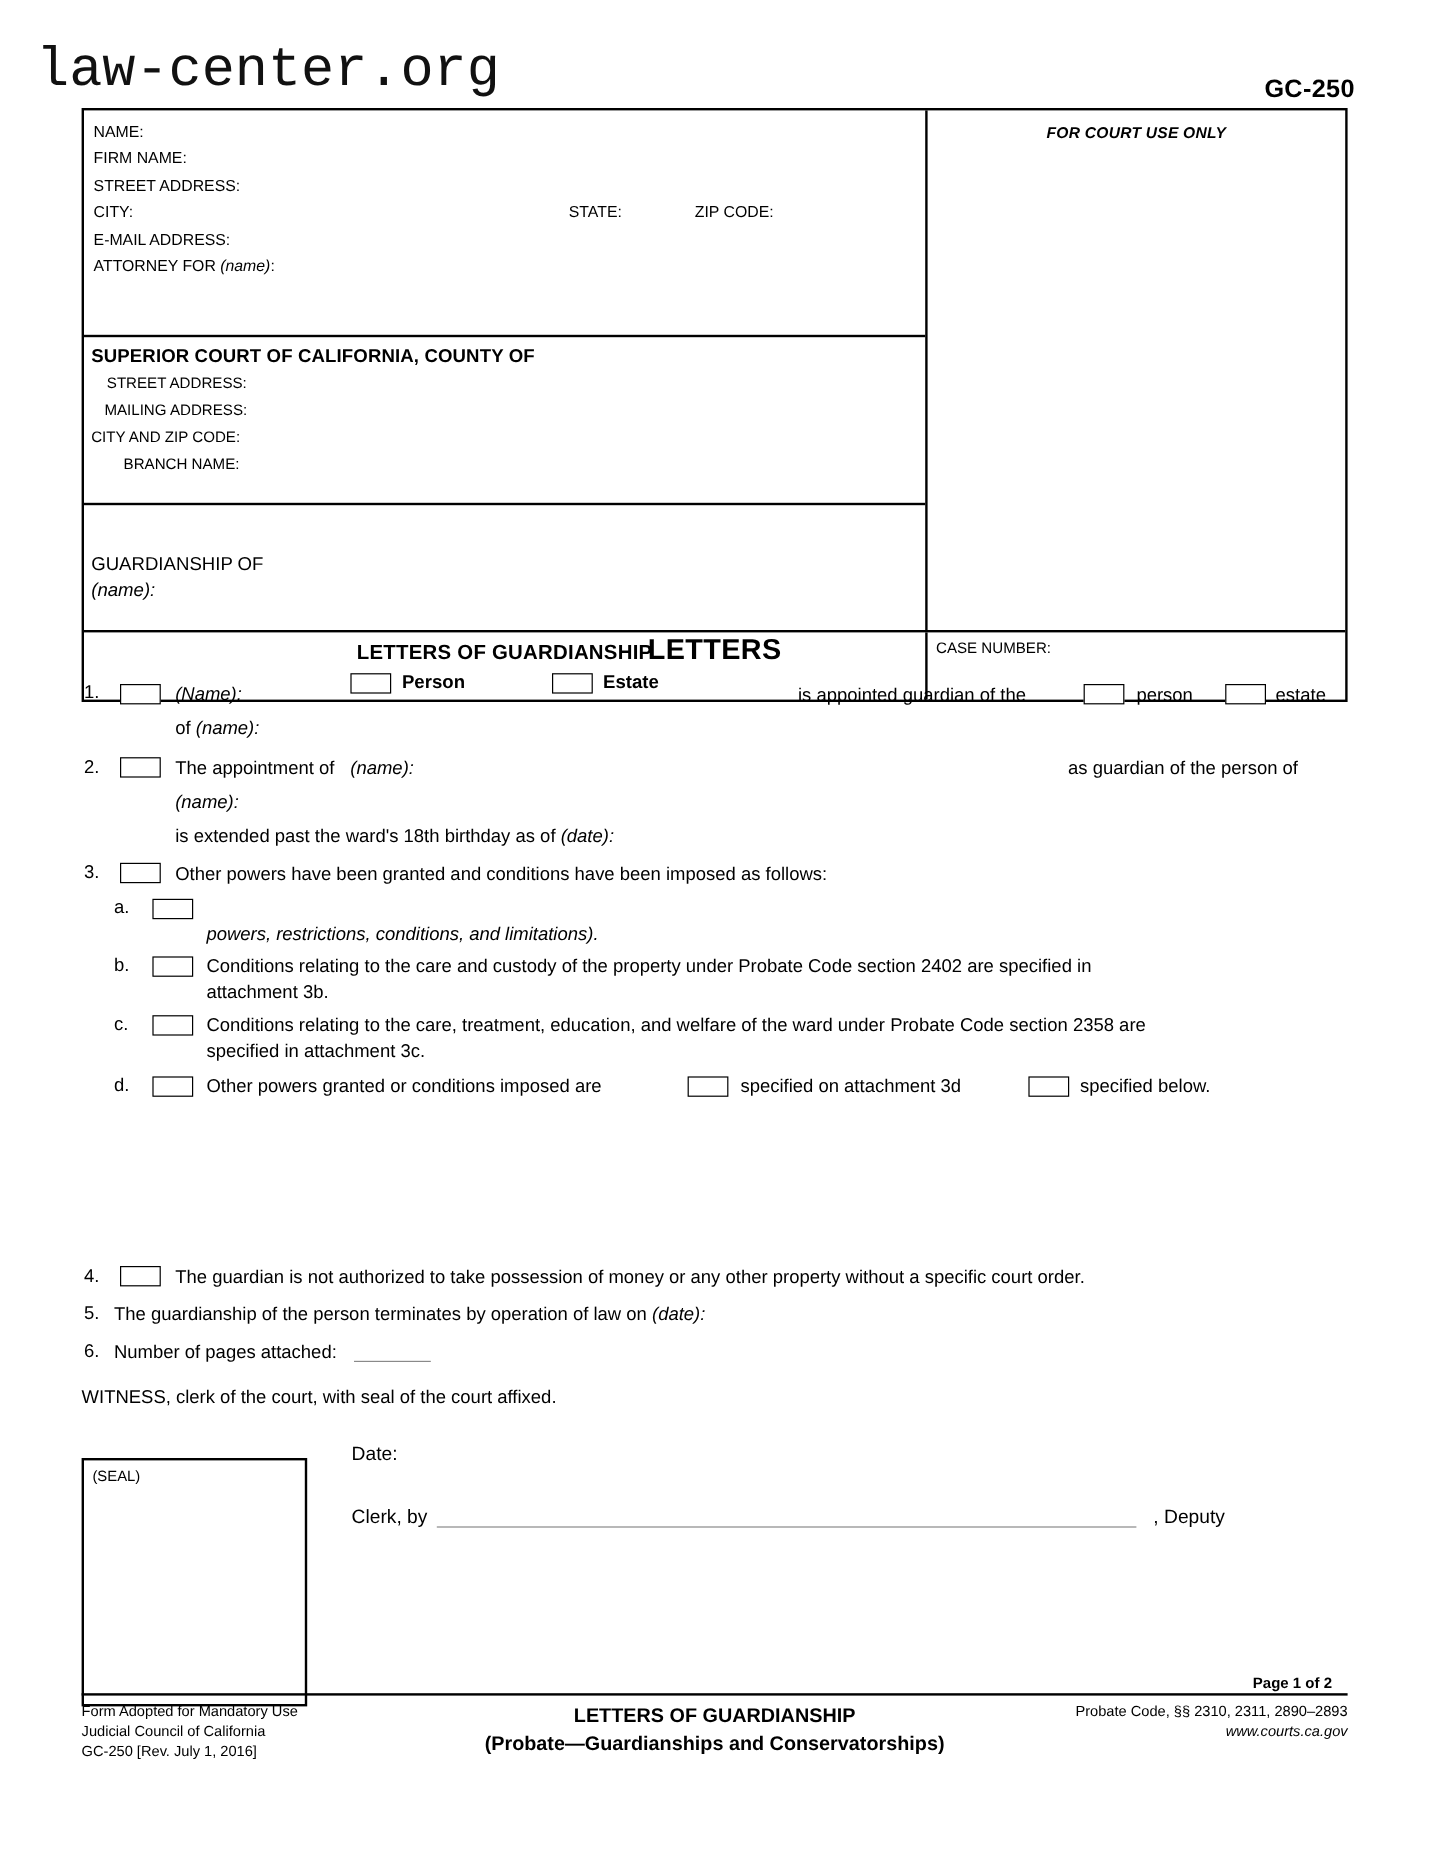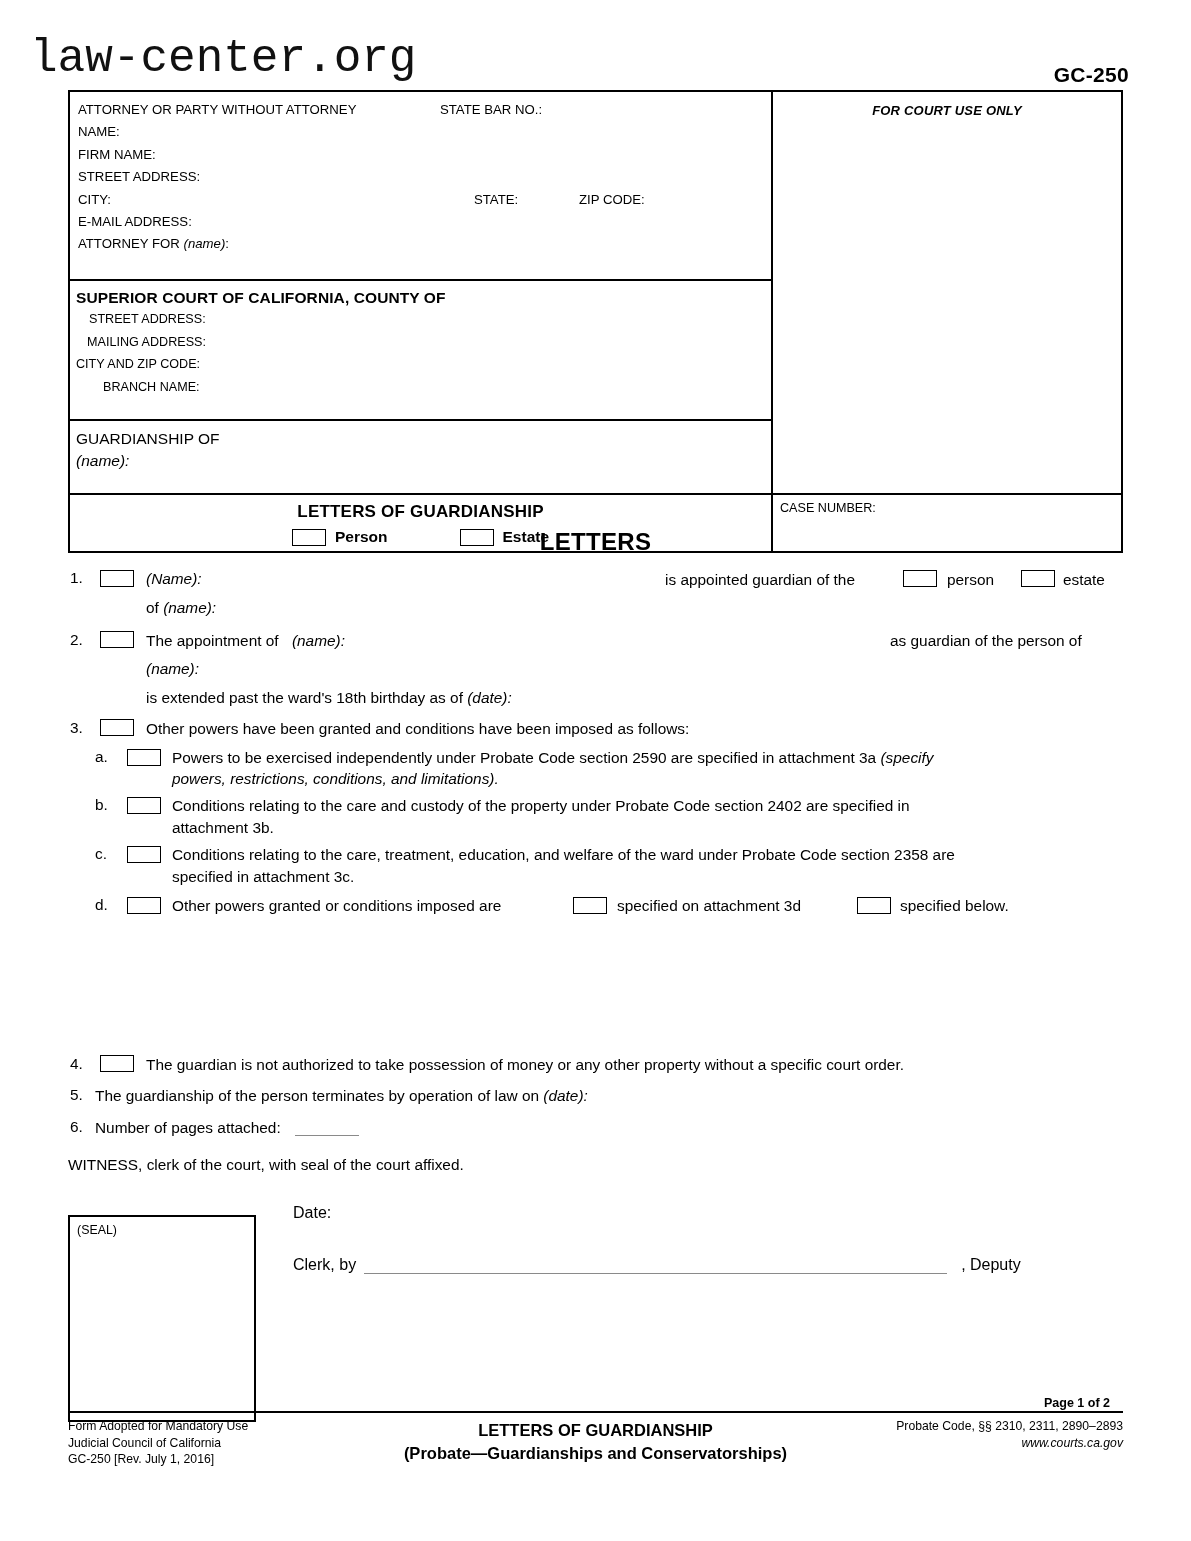--- a/index.html
+++ b/index.html
@@ -79,20 +79,21 @@
     padding: 6px 6px 7px 6px;
     height: 140px;
     box-sizing: border-box;
     position: relative;
   }
   .guardianship-block {
     padding: 7px 6px 6px 6px;
     height: 72px;
     box-sizing: border-box;
     position: relative;
+    margin-top: 32px;
   }
   .title-block {
     height: 56px;
     box-sizing: border-box;
     position: relative;
   }
 
   .fl {
     font-size: 13.2px;
     line-height: 22.4px;
@@ -316,24 +317,20 @@
 
   <div class="site-brand">law-center.org</div>
   <div class="form-number">GC-250</div>
 
   <div class="caption">
 
     <div class="cap-row">
       <div class="cap-left">
 
         <div class="attorney-block cap-sep-bottom">
-          <div class="row-multi">
-            <span class="fl" style="left:2px;">ATTORNEY OR PARTY WITHOUT ATTORNEY</span>
-            <span class="fl" style="left:364px;">STATE BAR NO.:</span>
-          </div>
           <div class="row-multi">
             <span class="fl" style="left:2px;">NAME:</span>
           </div>
           <div class="row-multi">
             <span class="fl" style="left:2px;">FIRM NAME:</span>
           </div>
           <div class="row-multi">
             <span class="fl" style="left:2px;">STREET ADDRESS:</span>
           </div>
           <div class="row-multi">
@@ -419,24 +416,20 @@
     <span>is extended past the ward's 18th birthday as of</span>
     <span class="it">(date):</span>
   </div>
 
   <div class="num" style="left:70px; top:719px;">3.</div>
   <span class="ckbox" style="position:absolute; left:100px; top:719px;"></span>
   <div class="itemrow body-text" style="left:146px; top:719px;">Other powers have been granted and conditions have been imposed as follows:</div>
 
   <div class="ab" style="left:95px; top:748px;">a.</div>
   <span class="ckbox" style="position:absolute; left:127px; top:749px;"></span>
-  <div class="itemrow body-text" style="left:172px; top:748px;">
-    <span>Powers to be exercised independently under Probate Code section 2590 are specified in attachment 3a</span>
-    <span class="it">(specify</span>
-  </div>
   <div class="itemrow body-text" style="left:172px; top:769px;">
     <span class="it">powers, restrictions, conditions, and limitations).</span>
   </div>
 
   <div class="ab" style="left:95px; top:796px;">b.</div>
   <span class="ckbox" style="position:absolute; left:127px; top:797px;"></span>
   <div class="itemrow body-text" style="left:172px; top:796px;">Conditions relating to the care and custody of the property under Probate Code section 2402 are specified in</div>
   <div class="itemrow body-text" style="left:172px; top:818px;">attachment 3b.</div>
 
   <div class="ab" style="left:95px; top:845px;">c.</div>

